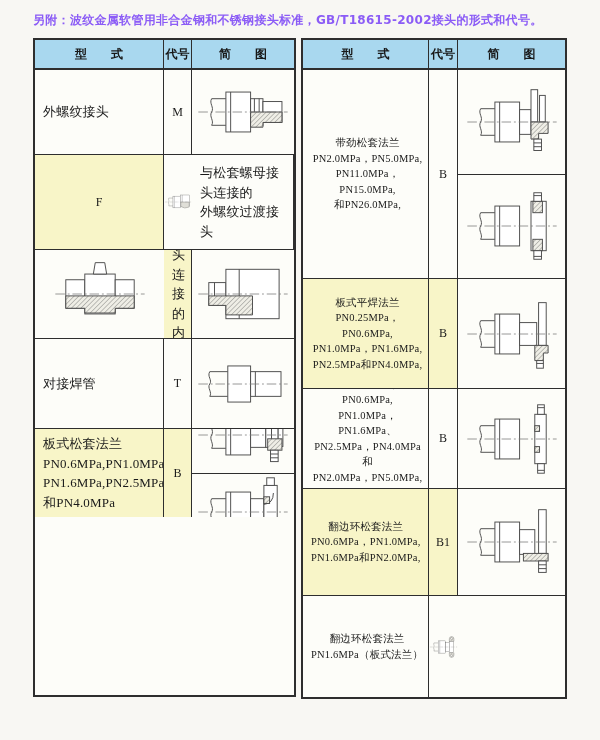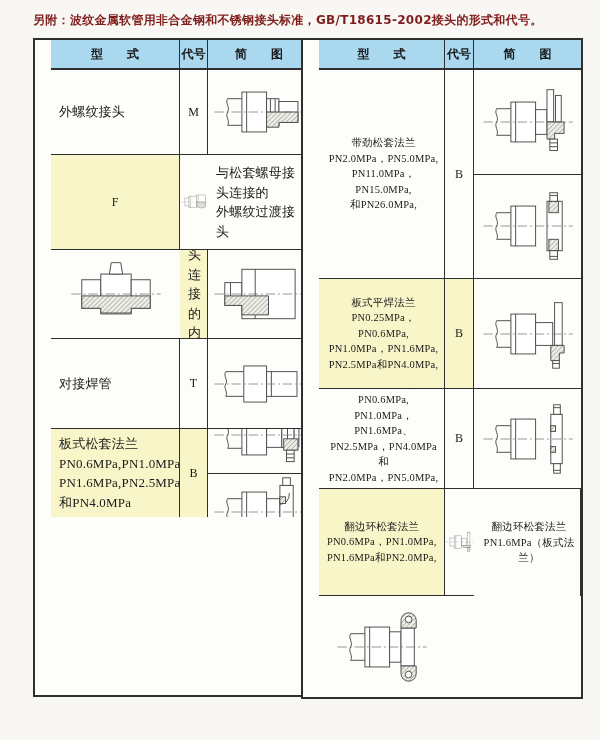--- a/index.html
+++ b/index.html
@@ -5,27 +5,26 @@
   html,body { margin:0; padding:0; }
   body {
     width:600px; height:740px; position:relative; overflow:hidden;
     background: var(--page-bg, #f8f7f3);
     font-family: "Liberation Serif", "DejaVu Serif", serif;
     color:#1a1a1a;
   }
   .title {
     position:absolute; left:33px; top:12px; width:540px;
     font-family:"DejaVu Sans","Liberation Sans",sans-serif;
-    font-weight:bold; font-size:12px; letter-spacing:0.3px; color:#7f1d1d;
+    font-weight:bold; font-size:12px; letter-spacing:0.3px; color:#8b5cf6;
   }
   .tbl {
     position:absolute; top:38px; display:grid;
     background: var(--table-bg, #fdfdf9);
     border:2px solid var(--border, #2e2e2e);
-    padding-left:16px;
   }
   #tbl-left  { left:33px;  grid-template-columns:129px 28px 102px;
                grid-template-rows:30px 85px 95px 89px 90px 88px 178px; }
   #tbl-right { left:301px; grid-template-columns:126px 29px 107px;
                grid-template-rows:30px 209px 110px 100px 107px 101px; }
   .cell {
     box-sizing:border-box; overflow:hidden;
     border-right:1px solid var(--border, #2e2e2e);
     border-bottom:1px solid var(--border, #2e2e2e);
   }
@@ -323,20 +322,21 @@
   <div class="cell code-cell">B</div>
   <div class="cell diag-cell cl-last">
     <svg class="diag" viewBox="0 0 100 80">
         <use href="#d-weld-plate-b"></use>
       </svg>
   </div>
 
   <div class="cell type-cell hl">翻边环松套法兰
 PN0.6MPa，PN1.0MPa,
 PN1.6MPa和PN2.0MPa,</div>
+  <div class="cell code-cell hl">B1</div>
   <div class="cell diag-cell cl-last">
     <svg class="diag" viewBox="0 0 100 80">
         <use href="#d-lap-ring-flange"></use>
       </svg>
   </div>
 
   <div class="cell type-cell rw-last">翻边环松套法兰
 PN1.6MPa（板式法兰）</div>
   <div class="cell diag-cell cl-last rw-last">
     <svg class="diag" viewBox="0 0 100 80">

